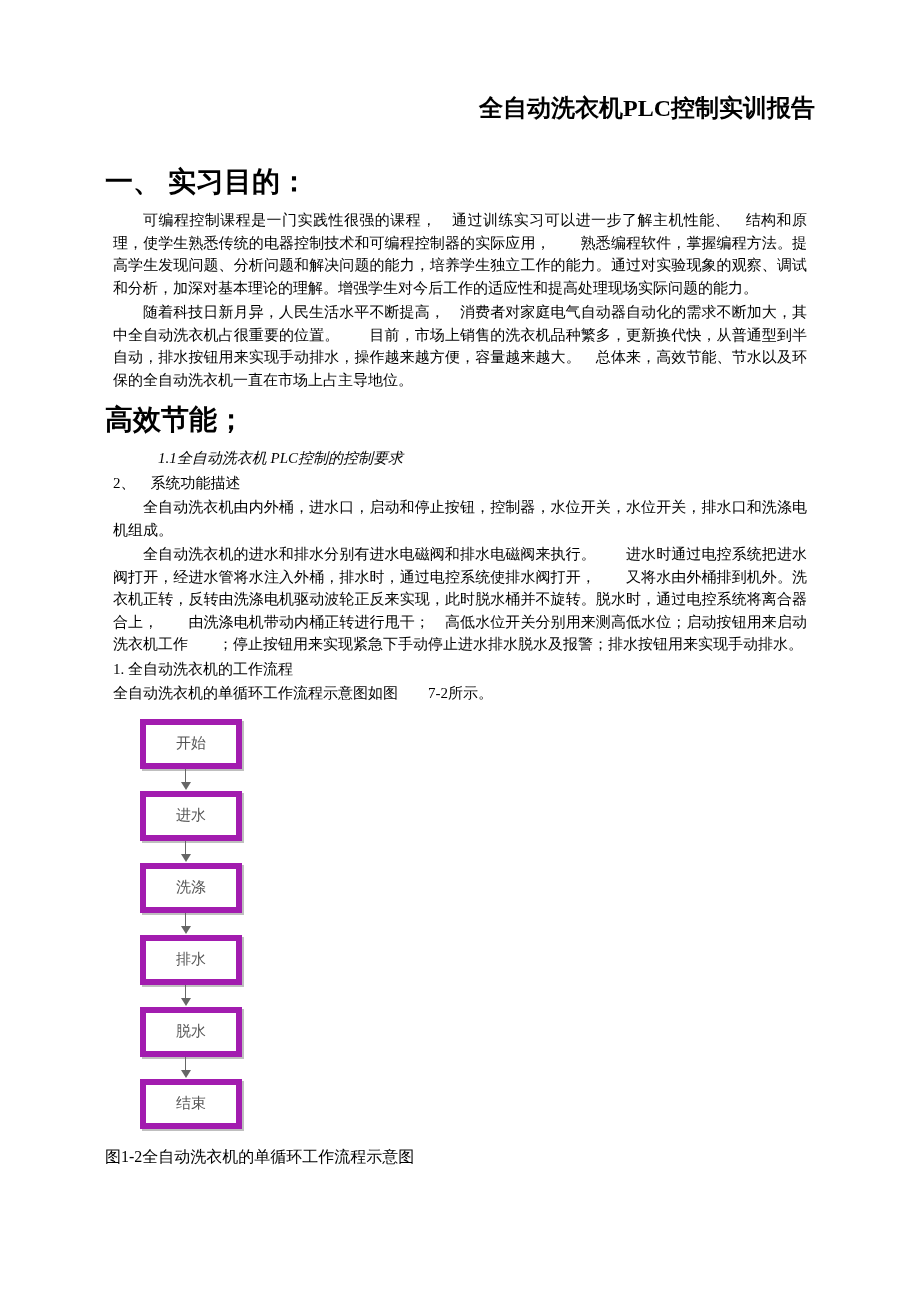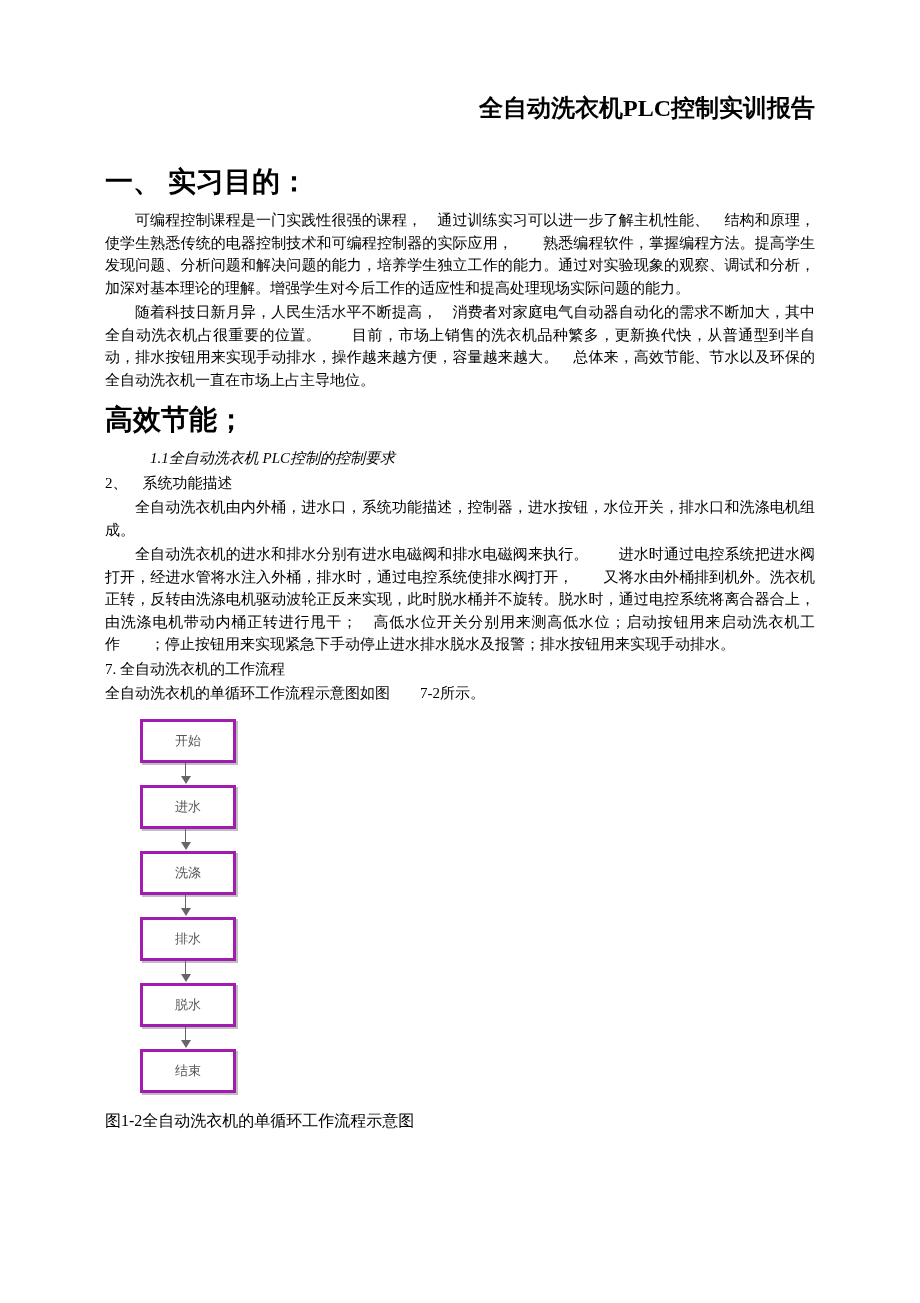--- a/index.html
+++ b/index.html
@@ -20,39 +20,39 @@
       margin-bottom: 35px;
     }
     .section-heading {
       font-size: 28px;
       font-weight: bold;
       margin-top: 8px;
       margin-bottom: 6px;
     }
     .para {
       text-indent: 2em;
-      margin: 2px 0;
+      margin: 2px 8px;
       text-align: justify;
       text-justify: inter-ideograph;
     }
     .no-indent { text-indent: 0; }
     .sub-indent { text-indent: 3em; font-style: italic; }
     .flowchart {
       margin: 14px 0 10px 35px;
     }
     .flow-box {
       width: 90px;
       height: 38px;
-      border: 3px solid #a21caf;
+      border: 6px solid #a21caf;
       box-shadow: 2px 2px 0 rgba(0,0,0,0.25);
       display: flex;
       align-items: center;
       justify-content: center;
       background: #fff;
-      font-size: 13px;
+      font-size: 15px;
       color: #555;
     }
     .flow-arrow {
       width: 90px;
       height: 22px;
       position: relative;
     }
     .flow-arrow::before {
       content: '';
       position: absolute;
@@ -83,23 +83,23 @@
 
 <div class="title">全自动洗衣机PLC控制实训报告</div>
 
 <div class="section-heading">一、 实习目的：</div>
 <p class="para">可编程控制课程是一门实践性很强的课程，　通过训练实习可以进一步了解主机性能、　结构和原理，使学生熟悉传统的电器控制技术和可编程控制器的实际应用，　　熟悉编程软件，掌握编程方法。提高学生发现问题、分析问题和解决问题的能力，培养学生独立工作的能力。通过对实验现象的观察、调试和分析，加深对基本理论的理解。增强学生对今后工作的适应性和提高处理现场实际问题的能力。</p>
 <p class="para">随着科技日新月异，人民生活水平不断提高，　消费者对家庭电气自动器自动化的需求不断加大，其中全自动洗衣机占很重要的位置。　　目前，市场上销售的洗衣机品种繁多，更新换代快，从普通型到半自动，排水按钮用来实现手动排水，操作越来越方便，容量越来越大。　总体来，高效节能、节水以及环保的全自动洗衣机一直在市场上占主导地位。</p>
 
 <div class="section-heading">高效节能；</div>
 <p class="para sub-indent">1.1全自动洗衣机 PLC控制的控制要求</p>
 <p class="para no-indent">2、　系统功能描述</p>
-<p class="para">全自动洗衣机由内外桶，进水口，系统功能描述，控制器，进水按钮，水位开关，排水口和洗涤电机组成。</p>
+<p class="para">全自动洗衣机由内外桶，进水口，启动和停止按钮，控制器，水位开关，水位开关，排水口和洗涤电机组成。</p>
 <p class="para">全自动洗衣机的进水和排水分别有进水电磁阀和排水电磁阀来执行。　　进水时通过电控系统把进水阀打开，经进水管将水注入外桶，排水时，通过电控系统使排水阀打开，　　又将水由外桶排到机外。洗衣机正转，反转由洗涤电机驱动波轮正反来实现，此时脱水桶并不旋转。脱水时，通过电控系统将离合器合上，　　由洗涤电机带动内桶正转进行甩干；　高低水位开关分别用来测高低水位；启动按钮用来启动洗衣机工作　　；停止按钮用来实现紧急下手动停止进水排水脱水及报警；排水按钮用来实现手动排水。</p>
-<p class="para no-indent">7. 全自动洗衣机的工作流程</p>
+<p class="para no-indent">1. 全自动洗衣机的工作流程</p>
 <p class="para no-indent">全自动洗衣机的单循环工作流程示意图如图　　7-2所示。</p>
 
 <div class="flowchart">
   <div class="flow-box">开始</div>
   <div class="flow-arrow"></div>
   <div class="flow-box">进水</div>
   <div class="flow-arrow"></div>
   <div class="flow-box">洗涤</div>
   <div class="flow-arrow"></div>
   <div class="flow-box">排水</div>

